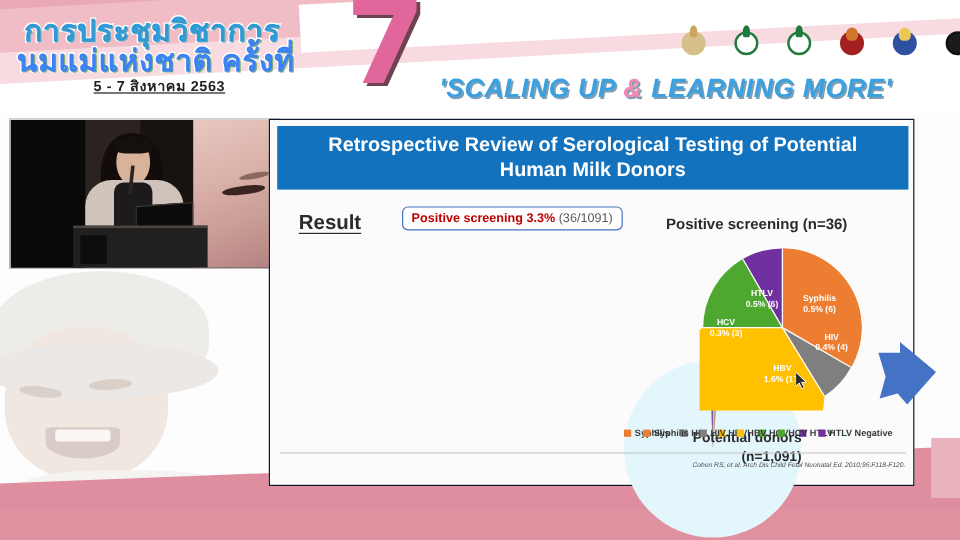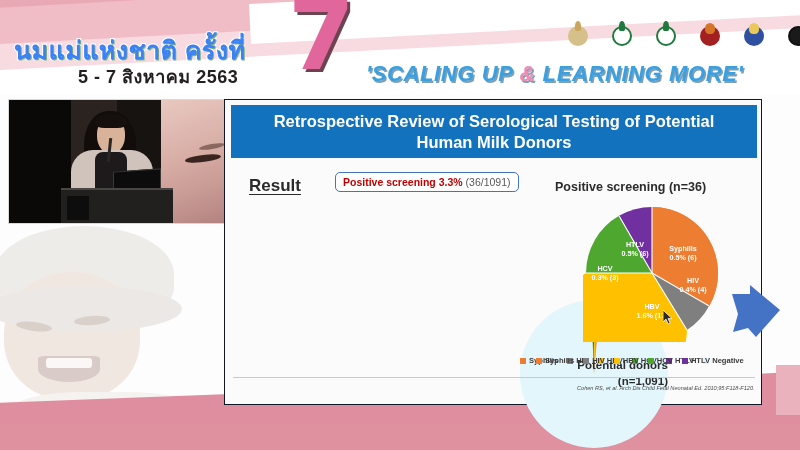--- a/index.html
+++ b/index.html
@@ -48,22 +48,23 @@
     position: absolute; left: 14px; top: 30px;
     font-size: 25px; font-weight: bold; letter-spacing: 0.5px;
     color: #3b82f6;
     -webkit-text-stroke: 2.2px #ffffff;
     paint-order: stroke fill;
     text-shadow: 1px 1px 0 #7fae7f;
     white-space: nowrap;
   }
   .thai-date {
     position: absolute; left: 78px; top: 62px;
-    font-size: 18px; font-weight: bold; color: #231f20; letter-spacing: 0.5px;
+    font-size: 12px; font-weight: bold; color: #231f20; letter-spacing: 0.5px;
     white-space: nowrap;
+    text-decoration: underline;
   }
   .big-seven {
     position: absolute; left: 288px; top: -12px;
     font-size: 96px; font-weight: bold; color: #e0669b;
     font-family: "DejaVu Sans", sans-serif;
     text-shadow: 3px 3px 0 #6d4350;
     line-height: 1;
   }
   .tagline {
     position: absolute; left: 366px; top: 61px;
@@ -283,20 +284,21 @@
 
 <div id="stage">
 
   <div id="header">
     <div class="band-top-strip"></div>
     <div class="band-a"></div>
     <div class="band-b"></div>
     <div class="band-c"></div>
     <div class="band-d"></div>
 
+    <div class="thai-line1">การประชุมวิชาการ</div>
     <div class="thai-line2">นมแม่แห่งชาติ ครั้งที่</div>
     <div class="thai-date">5 - 7 สิงหาคม 2563</div>
     <div class="big-seven">7</div>
 
     <div class="tagline"><span>'SCALING UP </span><span class="amp">&amp;</span><span> LEARNING MORE'</span></div>
 
     <div id="logo-row">
       <div class="logo">
         <div class="disc" style="background:#d6c08a;"></div>
           <div class="cap2" style="background:#c9a55e;"></div>

